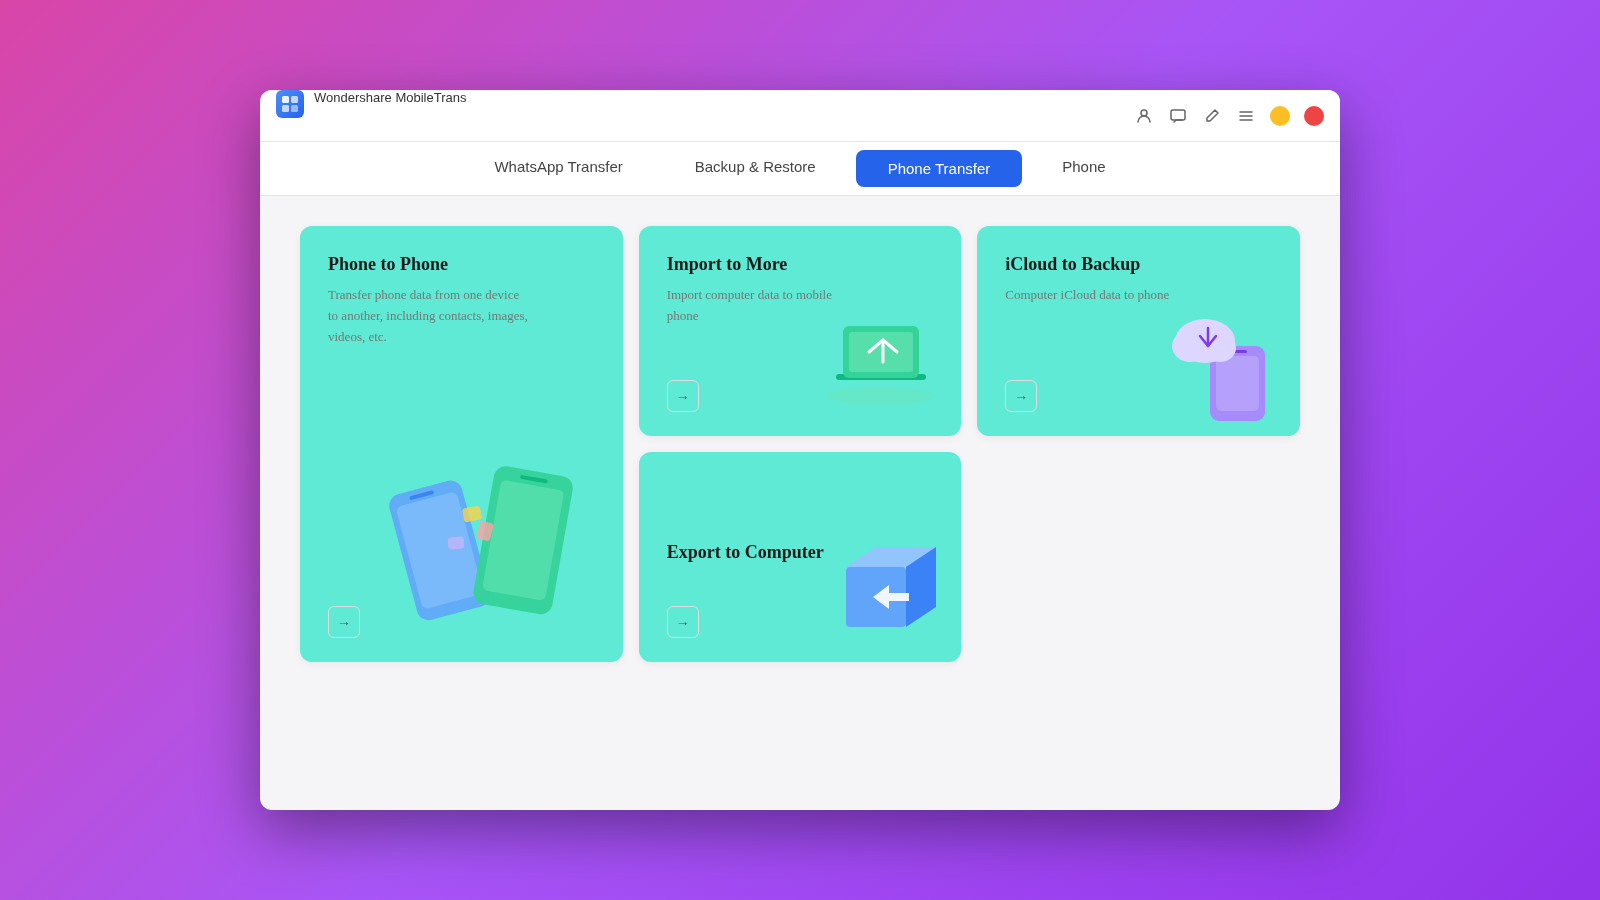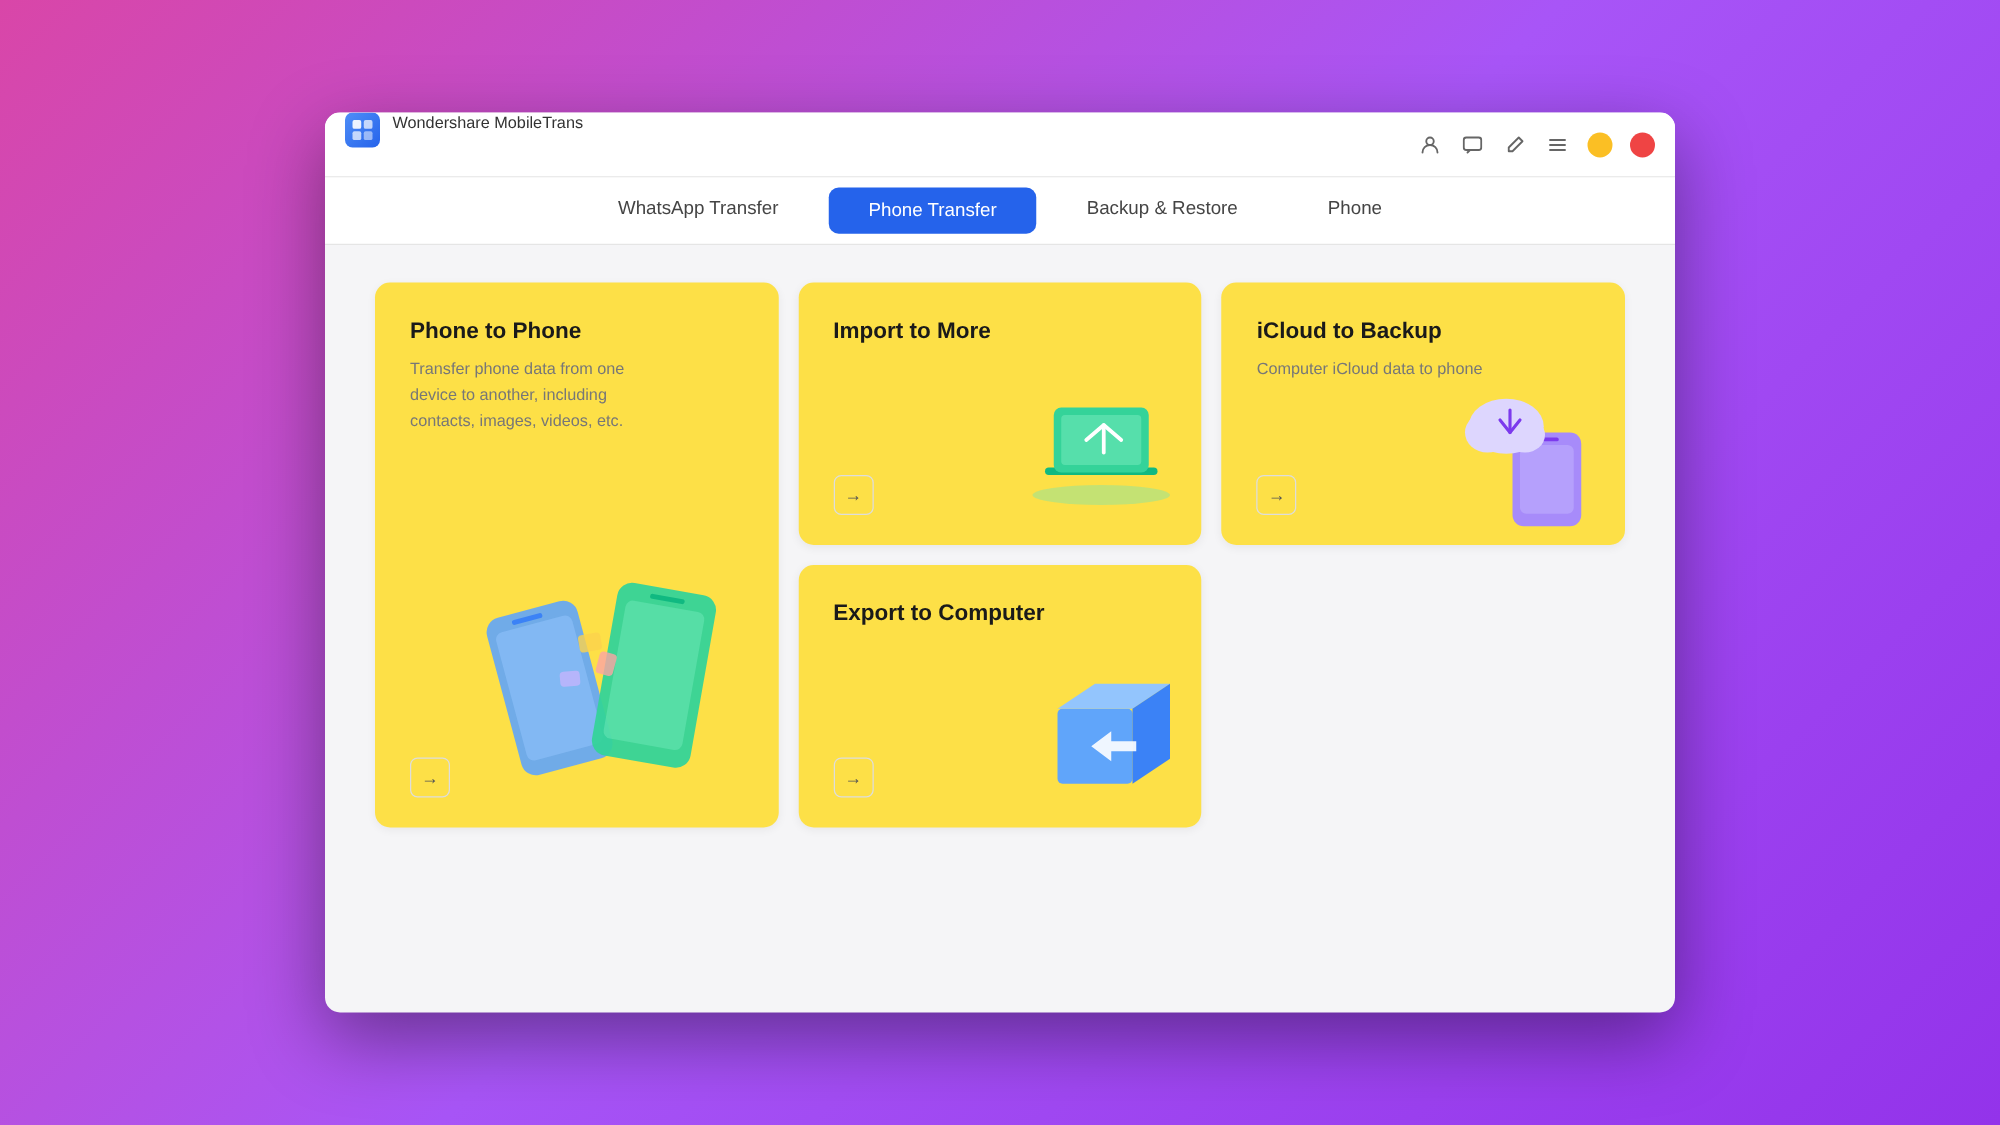--- a/index.html
+++ b/index.html
@@ -111,29 +111,30 @@
       padding: 30px 40px;
       overflow-y: auto;
     }
     .cards-grid {
       display: grid;
       grid-template-columns: 1fr 1fr 1fr;
       grid-template-rows: auto auto;
       gap: 16px;
     }
     .card {
-      background: #fde047;
+      background: #5eead4;
       border-radius: 12px;
       padding: 28px;
       position: relative;
       overflow: hidden;
       min-height: 210px;
       display: flex;
       flex-direction: column;
       box-shadow: 0 2px 8px rgba(0,0,0,0.06);
+      font-family: Liberation Serif, serif;
     }
     .card.large {
       grid-row: span 2;
       min-height: 430px;
     }
     .card-title {
       font-size: 18px;
       font-weight: 600;
       color: #1a1a1a;
       margin-bottom: 10px;
@@ -212,22 +213,22 @@
           <path d="M2 4h12M2 8h12M2 12h12" stroke="#666" stroke-width="1.5" stroke-linecap="round"></path>
         </svg>
       </span>
       <button class="window-btn minimize">—</button>
       <button class="window-btn close">✕</button>
     </div>
   </div>
 
   <div class="nav-bar">
     <div class="nav-tab">WhatsApp Transfer</div>
+    <div class="nav-tab">Backup &amp; Restore</div>
     <div class="nav-tab active">Phone Transfer</div>
-    <div class="nav-tab">Backup &amp; Restore</div>
     <div class="nav-tab">Phone</div>
   </div>
 
   <div class="content">
     <div class="cards-grid">
 
       <div class="card large">
         <span class="card-title">Phone to Phone</span>
         <span class="card-desc">Transfer phone data from one device to another, including contacts, images, videos, etc.</span>
         <div class="card-arrow">→</div>
@@ -251,20 +252,21 @@
               <rect x="90" y="115" width="18" height="14" rx="3" fill="#fcd34d" transform="rotate(-10, 99, 122)"></rect>
               <rect x="105" y="130" width="14" height="18" rx="3" fill="#fca5a5" transform="rotate(15, 112, 139)"></rect>
               <rect x="75" y="145" width="16" height="12" rx="3" fill="#c4b5fd" transform="rotate(-5, 83, 151)"></rect>
             </g>
           </svg>
         </div>
       </div>
 
       <div class="card">
         <span class="card-title">Import to More</span>
+        <span class="card-desc">Import computer data to mobile phone</span>
         <div class="card-arrow">→</div>
         <div class="card-illustration">
           <svg viewBox="0 0 140 140" fill="none" xmlns="http://www.w3.org/2000/svg">
 
             <g transform="translate(10,20)">
 
               <ellipse cx="60" cy="90" rx="55" ry="8" fill="#6ee7b7" opacity="0.4"></ellipse>
 
               <rect x="15" y="68" width="90" height="6" rx="3" fill="#10b981"></rect>
 
@@ -294,21 +296,21 @@
               <ellipse cx="35" cy="50" rx="18" ry="16" fill="#ddd6fe"></ellipse>
               <ellipse cx="65" cy="52" rx="16" ry="14" fill="#ddd6fe"></ellipse>
 
               <path d="M45 40l8 10 8-10" stroke="#7c3aed" stroke-width="2.5" stroke-linecap="round" stroke-linejoin="round"></path>
               <line x1="53" y1="32" x2="53" y2="50" stroke="#7c3aed" stroke-width="2.5" stroke-linecap="round"></line>
             </g>
           </svg>
         </div>
       </div>
 
-      <div class="card" style="grid-column: 2;">
+      <div class="card" style="grid-column: 2; justify-content: center;">
         <span class="card-title">Export to Computer</span>
         <div class="card-arrow">→</div>
         <div class="card-illustration">
           <svg viewBox="0 0 140 140" fill="none" xmlns="http://www.w3.org/2000/svg">
 
             <g transform="translate(10,15)">
 
               <rect x="25" y="40" width="60" height="60" rx="4" fill="#60a5fa"></rect>
 
               <polygon points="25,40 55,20 115,20 85,40" fill="#93c5fd"></polygon>

